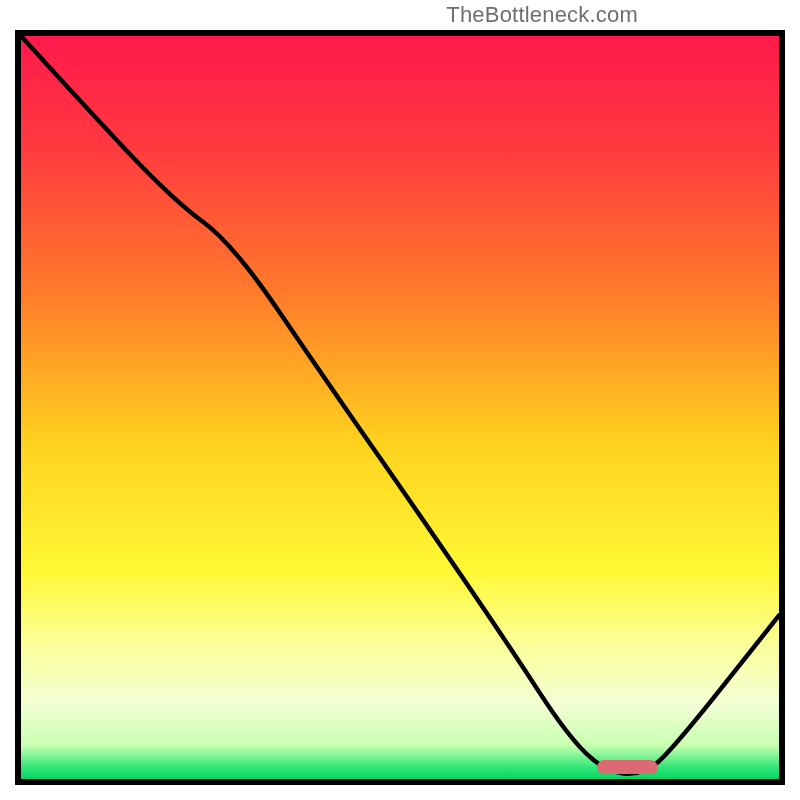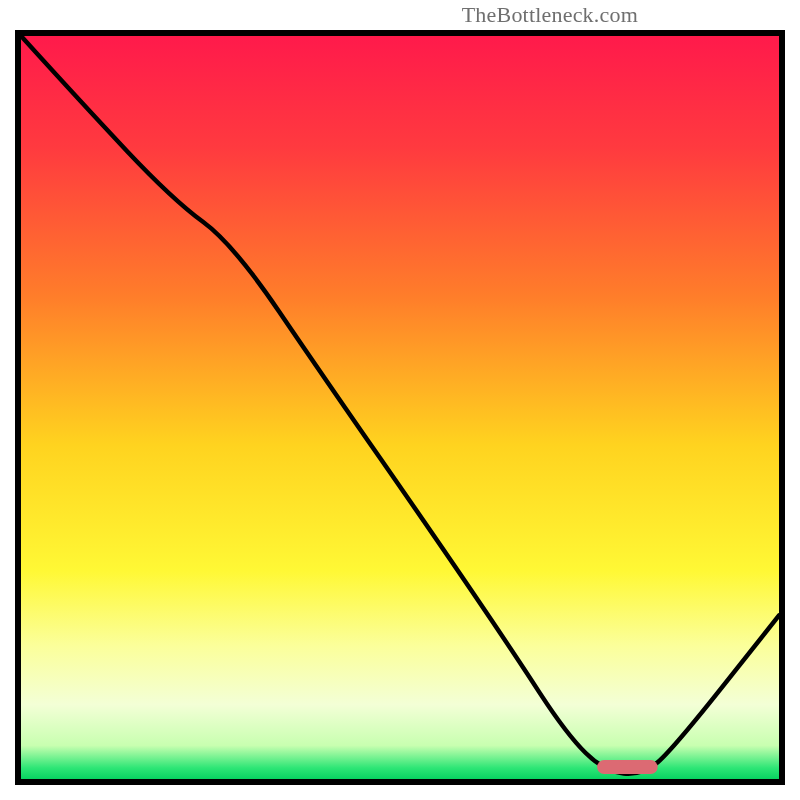--- a/index.html
+++ b/index.html
@@ -7,21 +7,20 @@
     padding: 0;
     width: 800px;
     height: 800px;
     background: #ffffff;
     font-family: Arial, Helvetica, sans-serif;
   }
   .wrap {
     position: relative;
     width: 648px;
     height: 800px;
-    font-family: Liberation Serif, serif;
   }
   .attribution {
     position: absolute;
     top: 2px;
     right: 10px;
     color: #6f6f6f;
     font-size: 22px;
     letter-spacing: 0.2px;
     font-weight: 400;
   }

